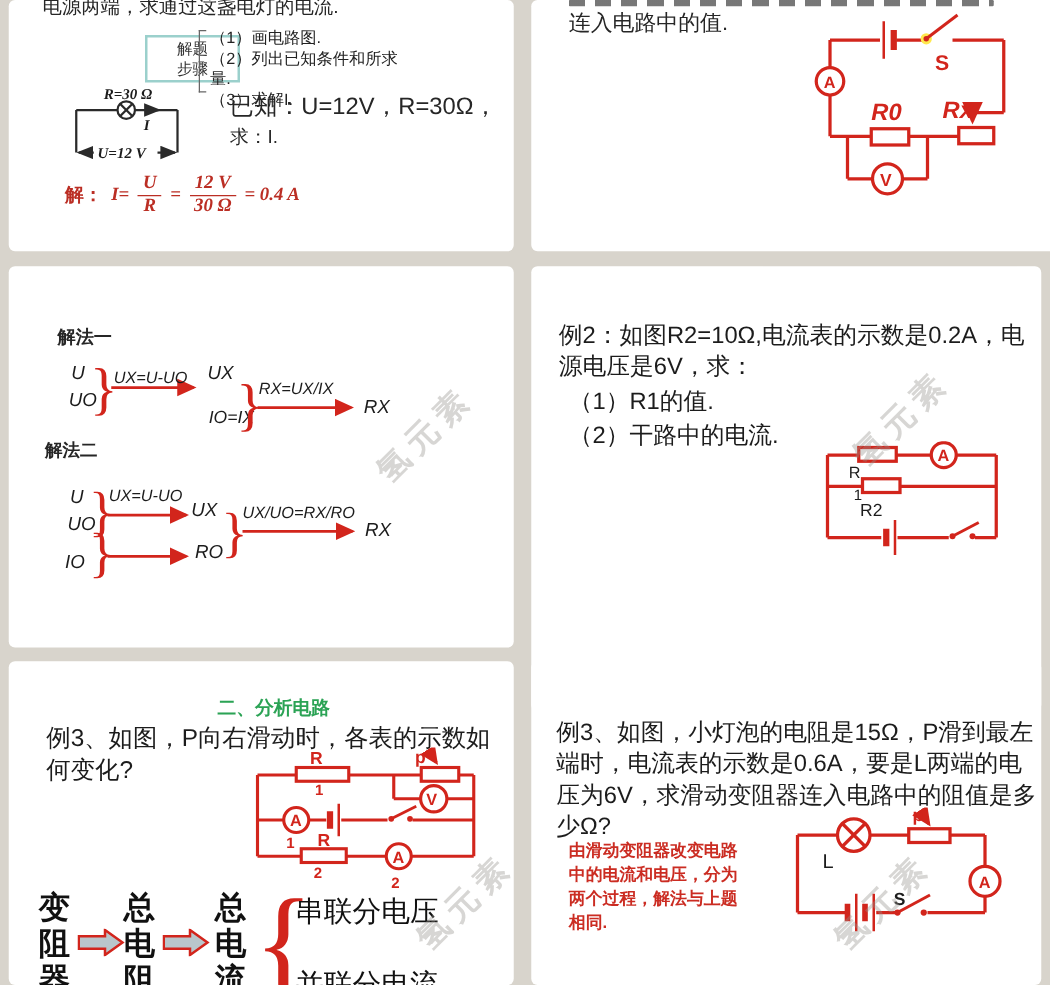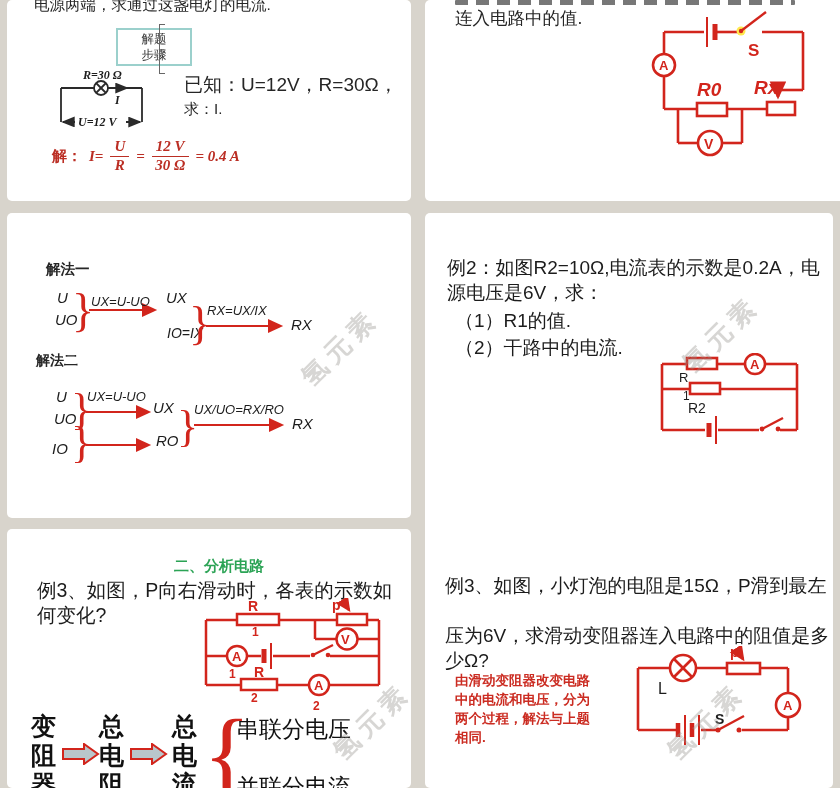--- a/index.html
+++ b/index.html
@@ -56,20 +56,26 @@
 
 <section class="panel" id="p1">
   <div class="abs cjk" style="left:27px;top:-5px;font-size:15.5px">电源两端，求通过这盏电灯的电流.</div>
 
   <div class="abs stepbox" style="left:109px;top:28px;width:32px">
     <div>解题</div>
     <div>步骤</div>
   </div>
   <div class="abs bracket" style="left:152px;top:24px"></div>
 
+  <div class="abs steplist" style="left:161px;top:22px">
+    <div>（1）画电路图.</div>
+    <div>（2）列出已知条件和所求</div>
+    <div>量.</div>
+    <div>（3）求解I.</div>
+  </div>
 
   <div class="abs cjk" style="left:177px;top:72px;font-size:19px">已知：U=12V，R=30Ω，</div>
   <div class="abs cjk" style="left:177px;top:100px;font-size:15px">求：I.</div>
 
   <svg class="abs" style="left:20px;top:62px" width="150" height="72" viewBox="0 0 150 72">
     <defs>
       <marker id="k1" markerWidth="9" markerHeight="8" refX="6.5" refY="3" orient="auto">
         <path d="M0,0 L7.5,3 L0,6 z" fill="#2a2a2a"></path>
       </marker>
     </defs>
@@ -325,20 +331,21 @@
 
   <div class="abs brace" style="left:196px;top:176px">{</div>
   <div class="abs flowtxt" style="left:229px;top:185px">串联分电压</div>
   <div class="abs flowtxt" style="left:229px;top:243px">并联分电流</div>
 
   <div class="wm" style="left:317px;top:175px">氢元素</div>
 </section>
 
 <section class="panel" id="p6">
   <div class="abs bigline" style="left:20px;top:44px">例3、如图，小灯泡的电阻是15Ω，P滑到最左</div>
+  <div class="abs bigline" style="left:20px;top:69px">端时，电流表的示数是0.6A，要是L两端的电</div>
   <div class="abs bigline" style="left:20px;top:94px">压为6V，求滑动变阻器连入电路中的阻值是多</div>
   <div class="abs bigline" style="left:20px;top:119px">少Ω?</div>
 
   <div class="abs note" style="left:30px;top:142px">
     <div>由滑动变阻器改变电路</div>
     <div>中的电流和电压，分为</div>
     <div>两个过程，解法与上题</div>
     <div>相同.</div>
   </div>
 

